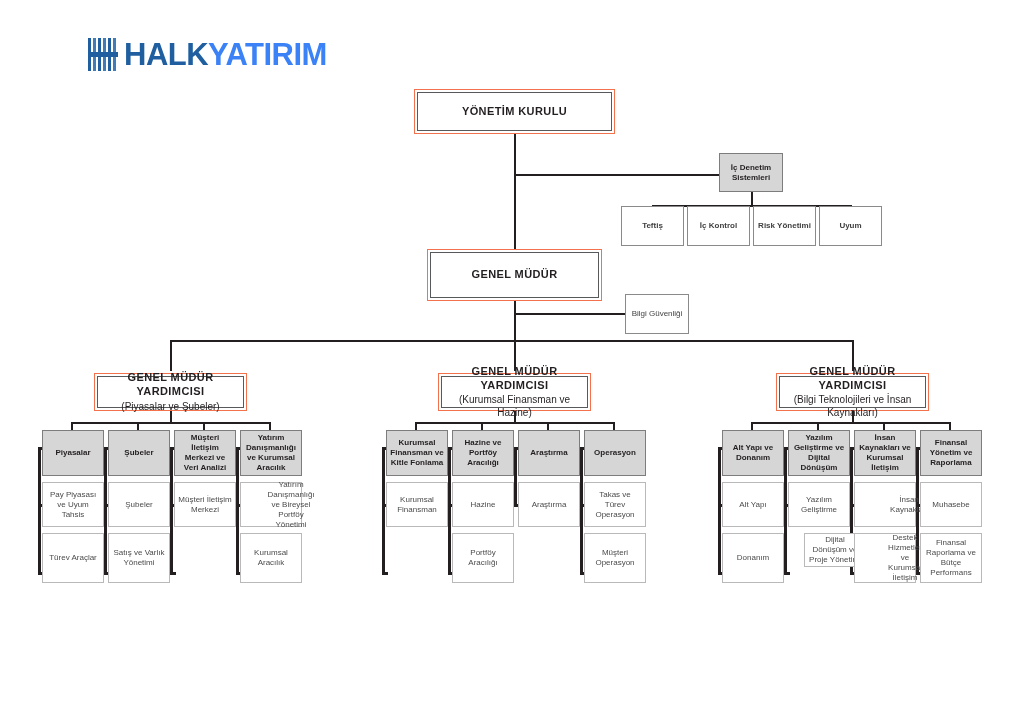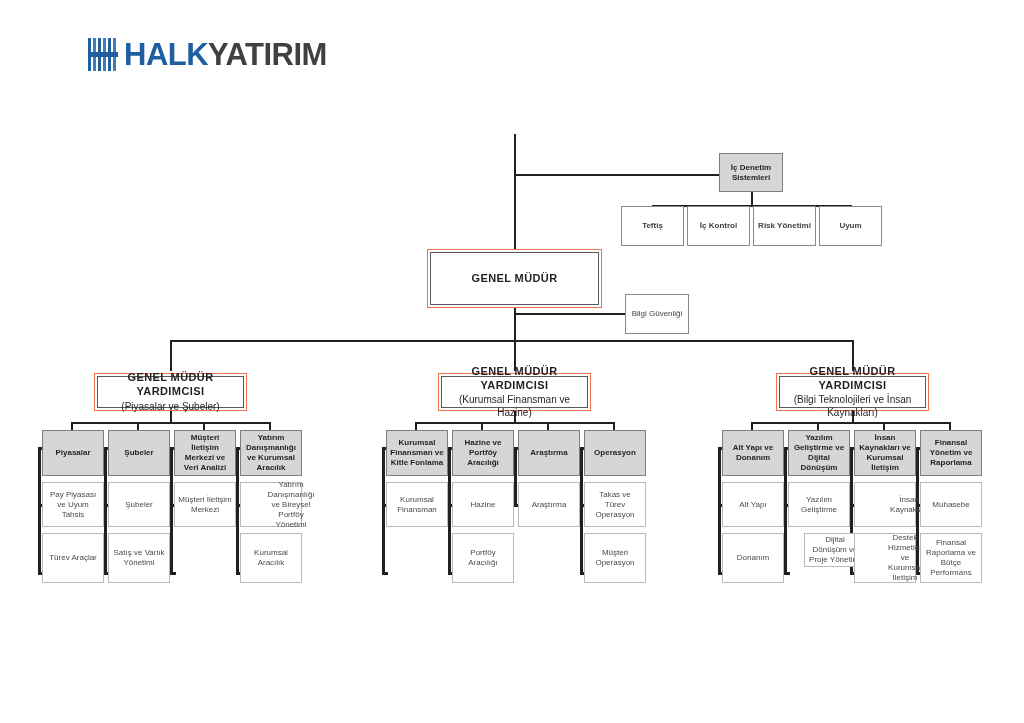--- a/index.html
+++ b/index.html
@@ -16,21 +16,21 @@
   #logo .mark i{position:absolute;top:0;width:3px;height:33px;background:#1f5fa0;display:block;}
   #logo .mark i.b1{left:0px;height:33px;}
   #logo .mark i.b2{left:5px;height:33px;background:#3f7cb8;}
   #logo .mark i.b3{left:10px;height:33px;background:#1f5fa0;}
   #logo .mark i.b4{left:15px;height:33px;background:#3f7cb8;}
   #logo .mark i.b5{left:20px;height:33px;background:#1f5fa0;}
   #logo .mark i.b6{left:25px;height:33px;background:#3f7cb8;}
   #logo .mark u{position:absolute;left:0;top:14px;width:30px;height:5px;background:#1f5fa0;display:block;}
   #logo .wm{font-size:31px;font-weight:bold;letter-spacing:-0.5px;line-height:31px;}
   #logo .wm .a{color:#1f5fa0;}
-  #logo .wm .b{color:#404040;}
+  #logo .wm .b{color:#3b82f6;}
 
   
   .node{position:absolute;box-sizing:border-box;display:flex;align-items:center;
         justify-content:center;text-align:center;background:#ffffff;}
   .node .t{display:block;line-height:1.25;padding:0 3px;}
 
   
   .exec{border:1px solid #f4714e;background:#fff;padding:2px;}
   .exec .inner{border:1px solid #58595b;width:100%;height:100%;display:flex;
                flex-direction:column;align-items:center;justify-content:center;box-sizing:border-box;}
@@ -168,38 +168,43 @@
   <div class="spine" style="left:850px;top:447px;height:128px;"></div>
   <div class="stub" style="left:850px;top:447px;width:6px;"></div>
   <div class="stub" style="left:850px;top:504px;width:6px;"></div>
   <div class="stub" style="left:850px;top:572px;width:6px;"></div>
 
   <div class="spine" style="left:916px;top:447px;height:128px;"></div>
   <div class="stub" style="left:916px;top:447px;width:6px;"></div>
   <div class="stub" style="left:916px;top:504px;width:6px;"></div>
   <div class="stub" style="left:916px;top:572px;width:6px;"></div>
 
+  <div class="node exec" style="left:414px;top:89px;width:201px;height:45px;">
+    <div class="inner">
+      <span class="t l1">YÖNETİM KURULU</span>
+    </div>
+  </div>
 
   <div class="node gray-unit" style="left:719px;top:153px;width:64px;height:39px;">
     <span class="t">İç Denetim Sistemleri</span>
   </div>
   <div class="node small-unit" style="left:621px;top:206px;width:63px;height:40px;">
     <span class="t">Teftiş</span>
   </div>
   <div class="node small-unit" style="left:687px;top:206px;width:63px;height:40px;">
     <span class="t">İç Kontrol</span>
   </div>
   <div class="node small-unit" style="left:753px;top:206px;width:63px;height:40px;">
     <span class="t">Risk Yönetimi</span>
   </div>
   <div class="node small-unit" style="left:819px;top:206px;width:63px;height:40px;">
     <span class="t">Uyum</span>
   </div>
 
-  <div class="node exec" style="left:427px;top:249px;width:175px;height:59px;">
+  <div class="node exec" style="left:427px;top:249px;width:175px;height:52px;">
     <div class="inner">
       <span class="t l1">GENEL MÜDÜR</span>
     </div>
   </div>
 
   <div class="node small-unit" style="left:625px;top:294px;width:64px;height:40px;font-weight:normal;">
     <span class="t">Bilgi Güvenliği</span>
   </div>
 
   <div class="node exec" style="left:94px;top:373px;width:153px;height:38px;">

